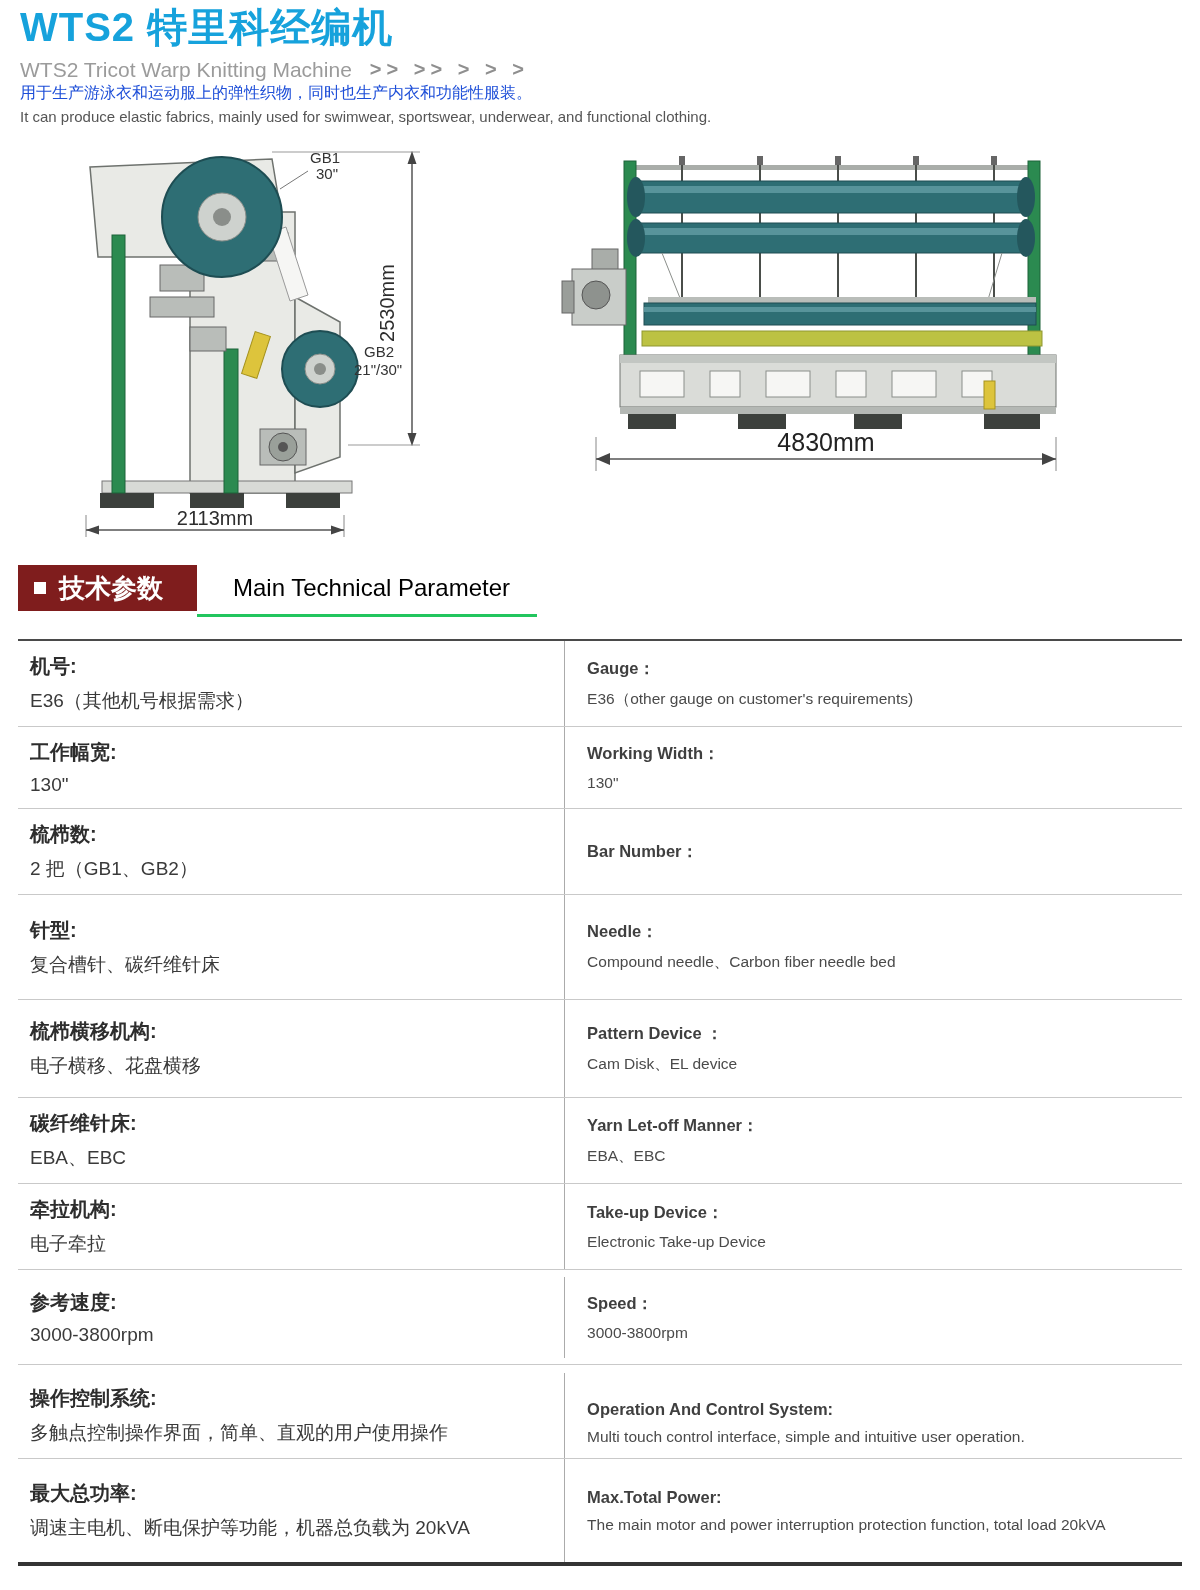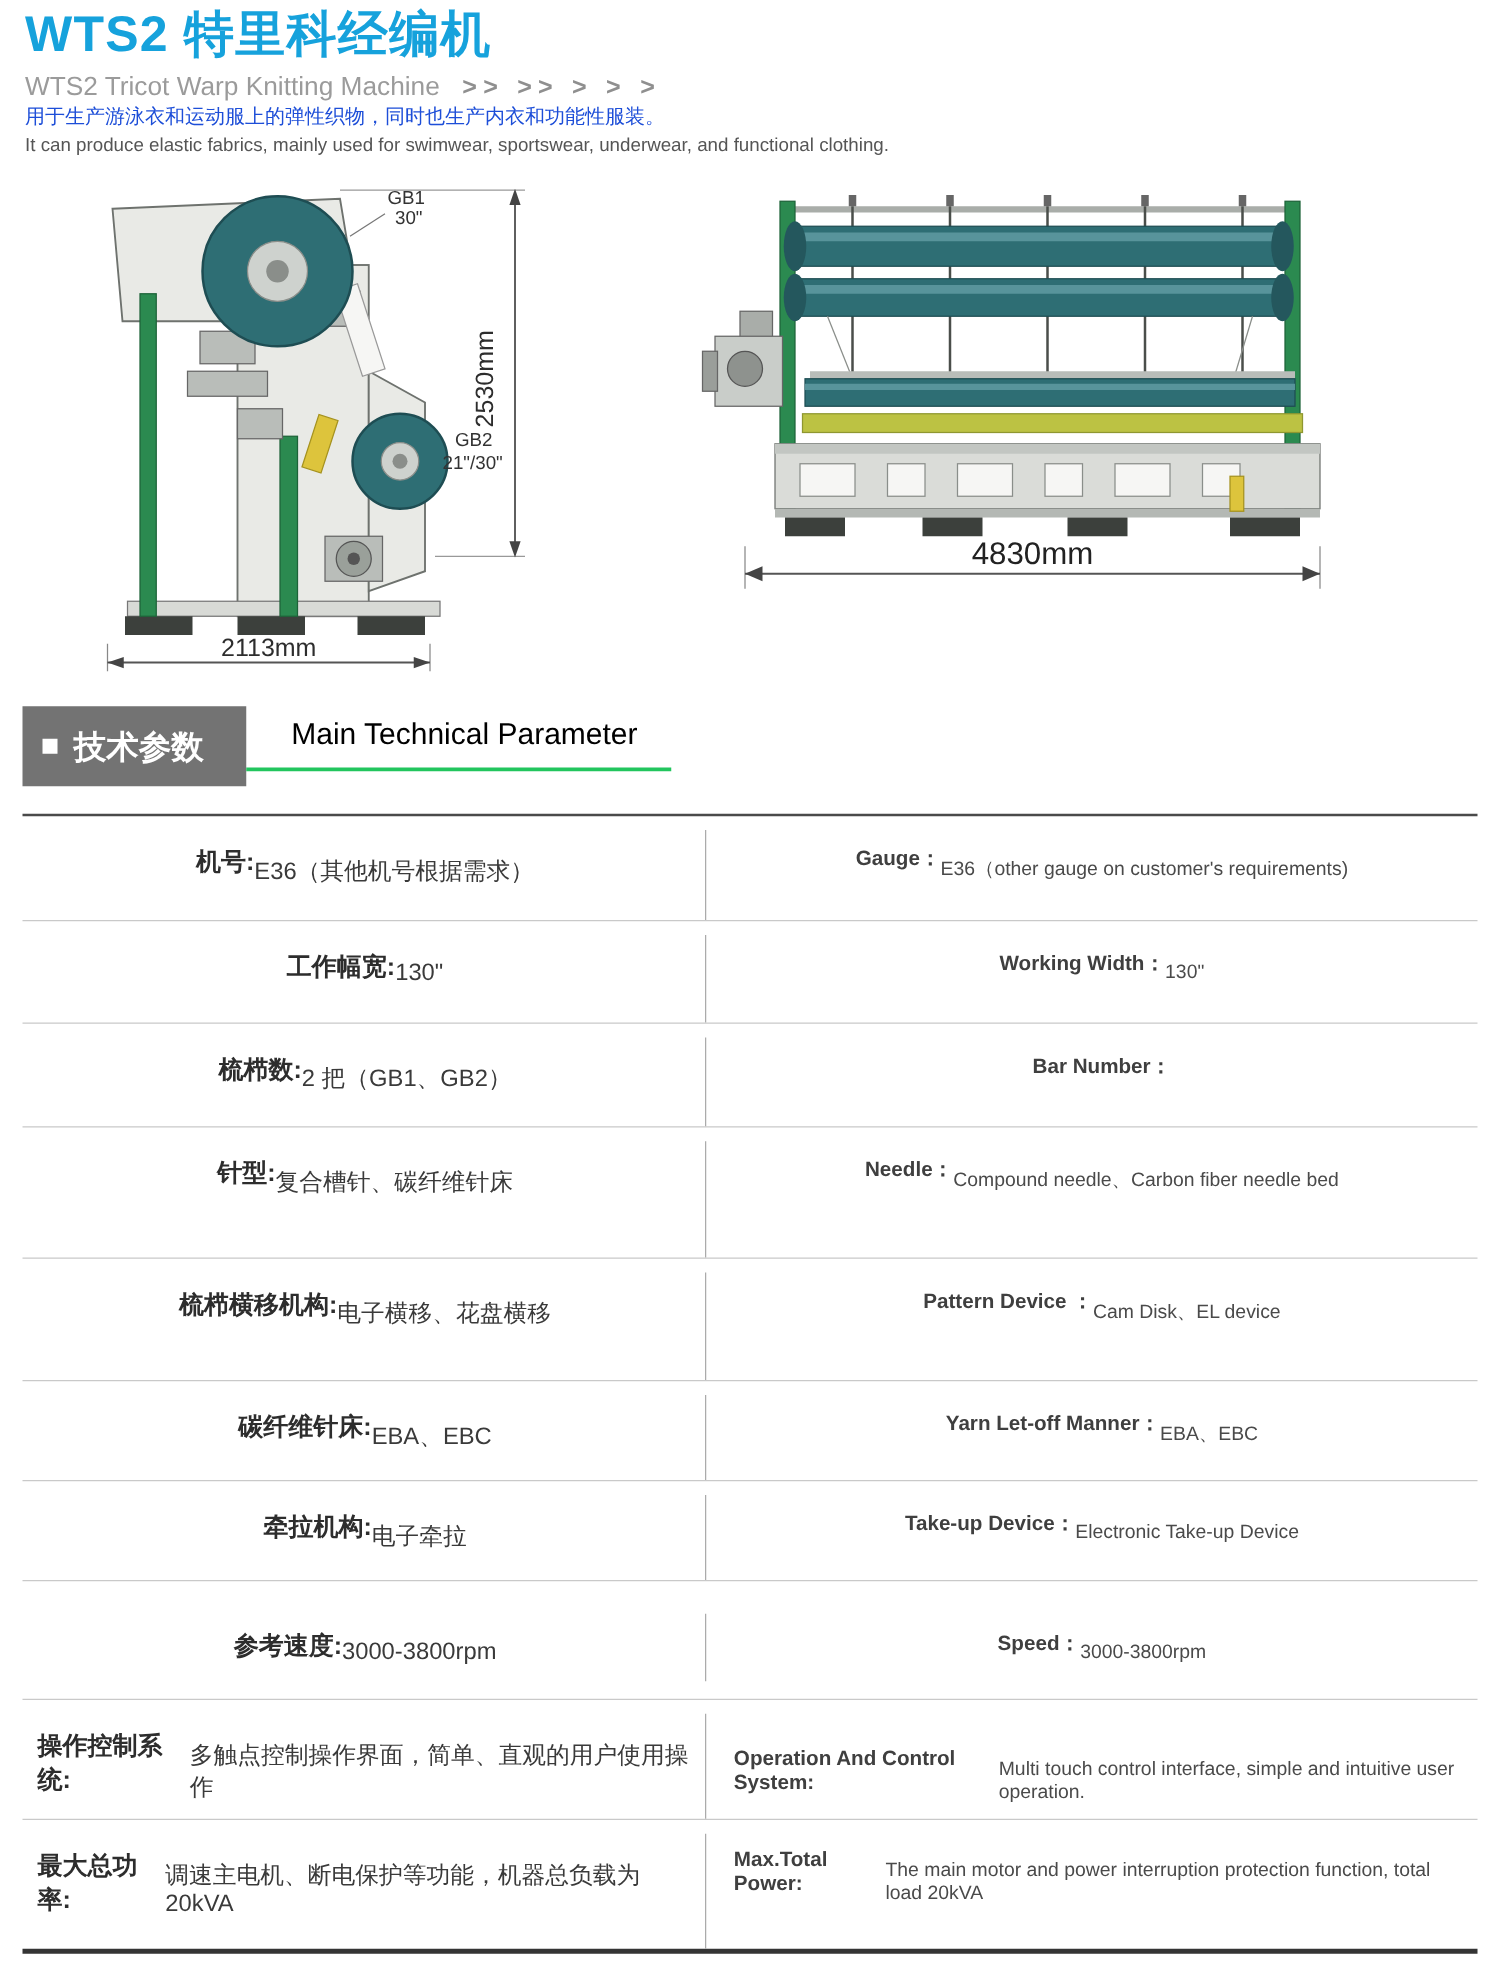--- a/index.html
+++ b/index.html
@@ -7,54 +7,54 @@
   body {
     height:1590px;
     font-family:"Liberation Sans","DejaVu Sans",sans-serif;
     color:#333; overflow:hidden; position:relative;
   }
   .page { width:1200px; height:1590px; position:relative; }
 
   
   .header { padding:0 20px 0 20px; }
   .title { font-size:40px; font-weight:bold; color:#16a2dc; letter-spacing:1px; }
-  .subtitle-row { display:flex; align-items:flex-end; margin-top:3px; }
+  .subtitle-row { display:flex; align-items:flex-start; margin-top:3px; }
   .subtitle { font-size:21px; color:#9b9b9b; }
   .chevrons { margin-left:18px; font-size:20px; font-weight:bold; color:#8f8f8f; letter-spacing:5px; }
   .desc-cn { margin-top:1px; font-size:16px; color:#1d4ed8; }
   .desc-en { margin-top:4px; font-size:15px; color:#555; }
 
   
   .drawings { display:flex; padding-left:72px; margin-top:12px; height:404px; }
   .svg-left { width:390px; height:402px; }
   .svg-right { width:560px; height:332px; margin-left:70px; margin-top:16px; }
 
   
   .section-row { display:flex; align-items:flex-start; margin:24px 0 0 18px; }
-  .badge { display:flex; align-items:center; background:#737373; color:#fff;
-           height:64px; padding:0 34px 0 16px; font-size:26px; font-weight:bold; }
+  .badge { display:flex; align-items:center; background:#7f1d1d; color:#fff;
+           height:46px; padding:0 34px 0 16px; font-size:26px; font-weight:bold; }
   .badge .sq { width:12px; height:12px; background:#fff; margin-right:13px; display:inline-block; }
   .sec-en-wrap { height:52px; border-bottom:3px solid #22c55e; padding:9px 0 0 36px;
                  width:340px; font-size:24px; color:#000000; }
 
   
   .spec-table { margin:22px 18px 0 18px; border-top:2px solid #4a4a4a; border-bottom:4px solid #343434; }
   .spec-row { display:flex; border-bottom:1px solid #c9c9c9; }
   .spec-row:last-child { border-bottom:none; }
   .spec-row:nth-child(1){ min-height:84px; }
   .spec-row:nth-child(2){ min-height:82px; }
   .spec-row:nth-child(3){ min-height:83px; }
   .spec-row:nth-child(4){ min-height:105px; }
   .spec-row:nth-child(5){ min-height:98px; }
   .spec-row:nth-child(6){ min-height:80px; }
   .spec-row:nth-child(7){ min-height:80px; }
   .spec-row:nth-child(8){ min-height:95px;align-items:center; }
   .spec-row:nth-child(9){ min-height:94px;align-items:flex-end; }
   .spec-row:nth-child(10){ min-height:103px; }
-  .cell { display:flex; justify-content:center;margin-top:11px; }
+  .cell { display:flex; flex-direction:column; justify-content:center; }
   .cell.cn { width:47%; border-right:1px solid #ababab; padding:12px 10px 12px 12px; }
   .cell.en { width:53%; padding:12px 6px 12px 22px; }
   .cn .label { font-size:20px; font-weight:bold; color:#2d2d2d; }
   .cn .value { font-size:19px; color:#3a3a3a; margin-top:8px; }
   .en .label { font-size:16.5px; font-weight:bold; color:#3f3f3f; }
   .en .value { font-size:15.5px; color:#4a4a4a; margin-top:9px; }
 </style>
 </head>
 <body>
 

